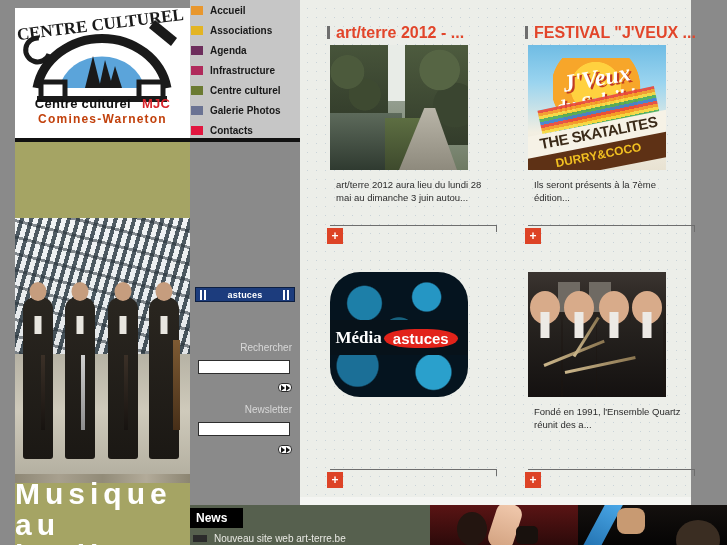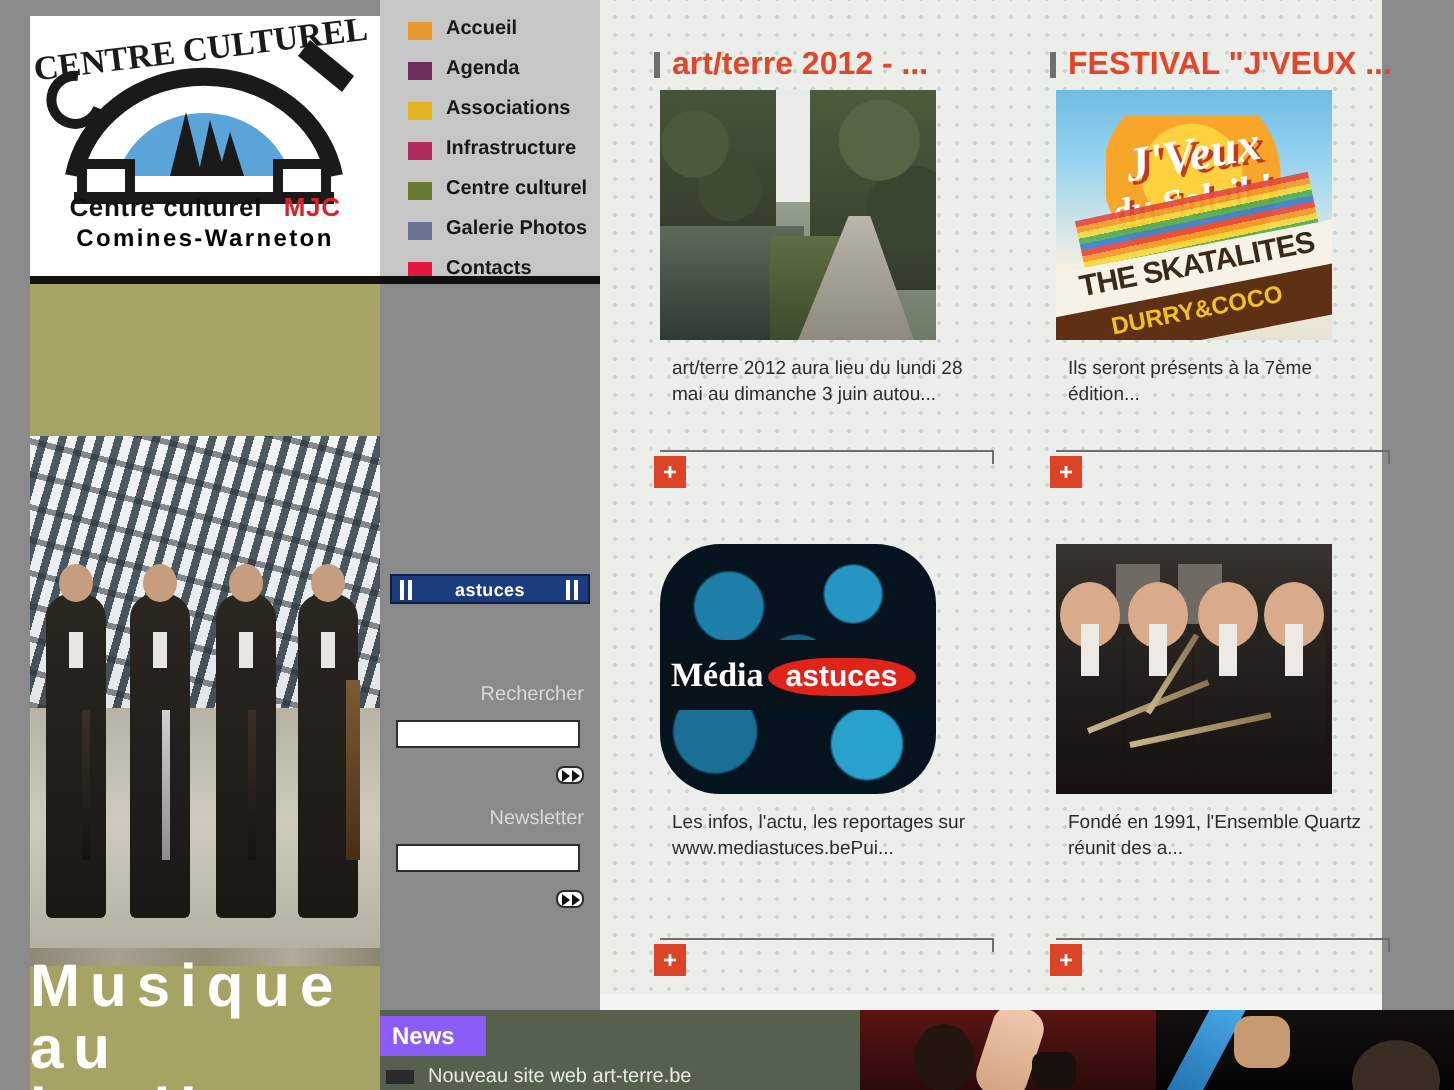--- a/index.html
+++ b/index.html
@@ -184,23 +184,23 @@
     height: 505px;
     background: #c6c6c6;
   }
   #nav-list {
     position: absolute;
     left: 0; top: 0;
     width: 110px;
   }
   .nav-item {
     display: flex;
-    align-items: flex-end;
+    align-items: center;
     height: 20px;
-    padding-left: 14px;
+    padding-left: 1px;
     cursor: pointer;
   }
   .nav-bullet {
     width: 12px;
     height: 9px;
     flex: 0 0 auto;
     margin-right: 7px;
   }
   .nav-label {
     font-size: 10px;
@@ -453,21 +453,21 @@
     height: 40px;
     background: #56604e;
     overflow: hidden;
   }
   #news-tab {
     position: absolute;
     left: 0;
     top: 3px;
     width: 47px;
     height: 20px;
-    background: #8b5cf6;
+    background: #000000;
     color: #ffffff;
     font-size: 12px;
     font-weight: bold;
     line-height: 20px;
     padding-left: 6px;
     font-family: "Liberation Sans", sans-serif;
     box-sizing: content-box;
   }
   #news-item {
     position: absolute;
@@ -553,21 +553,21 @@
         <path d="M90,60 L98,88 L84,88 Z" fill="#1a1a1a"></path>
         <path d="M100,66 L107,88 L94,88 Z" fill="#1a1a1a"></path>
         <path d="M140,20 L162,38 L156,46 L134,28 Z" fill="#1a1a1a"></path>
         <path d="M24,38 a12,12 0 1 0 10,16" fill="none" stroke="#1a1a1a" stroke-width="5"></path>
         <text x="86" y="30" text-anchor="middle" font-family="Liberation Serif, serif" font-size="17" font-weight="bold" fill="#1a1a1a" transform="rotate(-7 86 30)">CENTRE CULTUREL</text>
       </svg>
       <div style="position:absolute;left:10px;top:96px;width:155px;text-align:center;font-family:'Liberation Sans',sans-serif;font-size:13px;font-weight:bold;color:#111;letter-spacing:0.3px;">
         <span>Centre culturel</span>
         <span style="color:#d8232a;margin-left:7px;">MJC</span>
       </div>
-      <div style="position:absolute;left:10px;top:112px;width:155px;text-align:center;font-family:'Liberation Sans',sans-serif;font-size:12px;font-weight:bold;color:#000000;letter-spacing:1.2px;">Comines-Warneton</div>
+      <div style="position:absolute;left:10px;top:112px;width:155px;text-align:center;font-family:'Liberation Sans',sans-serif;font-size:12px;font-weight:bold;color:#c2410c;letter-spacing:1.2px;">Comines-Warneton</div>
     </div>
 
     <div id="left-black-rule"></div>
     <div id="olive-block"></div>
 
     <div id="left-photo">
       <div class="roof"></div>
       <div class="floor"></div>
       <div class="men">
         <div class="man m1"></div>
@@ -592,26 +592,26 @@
   </div>
 
   <div id="nav-col">
 
     <div id="nav-list">
       <div class="nav-item">
         <span class="nav-bullet" style="background:#e8972e"></span>
         <span class="nav-label">Accueil</span>
       </div>
       <div class="nav-item">
+        <span class="nav-bullet" style="background:#e3b423"></span>
+        <span class="nav-label">Associations</span>
+      </div>
+      <div class="nav-item">
         <span class="nav-bullet" style="background:#6d2d5c"></span>
         <span class="nav-label">Agenda</span>
-      </div>
-      <div class="nav-item">
-        <span class="nav-bullet" style="background:#e3b423"></span>
-        <span class="nav-label">Associations</span>
       </div>
       <div class="nav-item">
         <span class="nav-bullet" style="background:#b02a5b"></span>
         <span class="nav-label">Infrastructure</span>
       </div>
       <div class="nav-item">
         <span class="nav-bullet" style="background:#6b7a32"></span>
         <span class="nav-label">Centre culturel</span>
       </div>
       <div class="nav-item">
@@ -681,21 +681,20 @@
   <div class="plus-btn" style="left:525px;top:228px;">+</div>
 
   <div class="card" style="left:327px;top:272px;">
     <div class="card-thumb thumb-media">
       <div class="strip"></div>
       <div class="logo">
         <span class="w1">Média</span>
         <span class="pill">astuces</span>
       </div>
     </div>
-    <div class="card-desc">Les infos, l'actu, les reportages sur www.mediastuces.bePui...</div>
   </div>
   <div class="card-footline" style="left:330px;top:469px;"></div>
   <div class="plus-btn" style="left:327px;top:472px;">+</div>
 
   <div class="card" style="left:525px;top:272px;">
     <div class="card-thumb thumb-quartet">
       <div class="wall"></div>
       <div class="frame f1"></div>
         <div class="frame f2"></div>
       <div class="p q1"></div>

